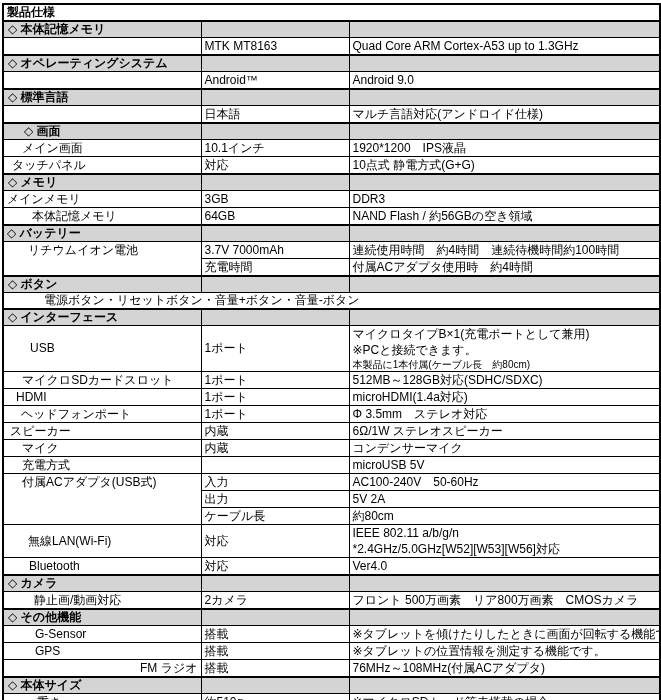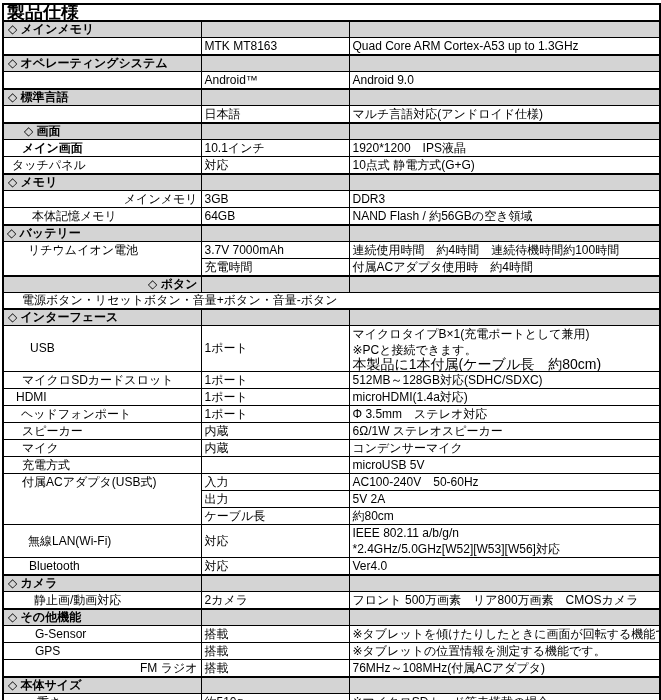--- a/index.html
+++ b/index.html
@@ -1,43 +1,43 @@
 <!DOCTYPE html>
 <html><head>
 <meta charset="utf-8">
 <style>
   html,body{margin:0;padding:0;background:#fff;}
   body{font-family:"Liberation Sans","DejaVu Sans",sans-serif;color:#000;}
   .wrap{padding:3px 0 0 2px;width:659px;}
   table{border-collapse:collapse;table-layout:fixed;width:657px;border:2px solid #000;}
   td{border:1px solid #000;padding:0 3px;font-size:12px;height:15px;vertical-align:middle;
      overflow:hidden;white-space:nowrap;line-height:15px;}
-  td.title-cell{font-weight:bold;border-bottom-width:2px;font-size:18px;}
+  td.title-cell{font-weight:bold;border-bottom-width:2px;font-size:12px;}
   tr.section-row td{background:#d4d4d4;border-top-width:2px;}
   tr.section-row td.sec-label{font-weight:bold;}
   td.rspan{vertical-align:top;padding-top:1px;}
   .line{line-height:16px;white-space:nowrap;}
-  .small-line{font-size:14px;line-height:13px;white-space:nowrap;}
+  .small-line{font-size:10px;line-height:13px;white-space:nowrap;}
 </style>
 </head>
 <body>
 
 <div class="wrap">
   <table>
     <colgroup>
       <col id="col1" style="width: 198px;">
         <col id="col2" style="width: 148px;">
         <col id="col3" style="width: 311px;">
     </colgroup>
     <tbody id="tbody">
         <tr>
           <td colspan="3" class="title-cell">製品仕様</td>
         </tr>
         <tr class="section-row">
-          <td class="sec-label" style="padding-left: 4px;">◇ メインメモリ</td>
+          <td class="sec-label" style="padding-left: 4px;">◇ 本体記憶メモリ</td>
           <td></td>
           <td></td>
         </tr>
         <tr>
           <td style="padding-left: 4px;"></td>
           <td>MTK MT8163</td>
           <td>
             <div class="line">Quad Core ARM Cortex-A53 up to 1.3GHz</div>
           </td>
         </tr>
@@ -64,40 +64,40 @@
           <td>
             <div class="line">マルチ言語対応(アンドロイド仕様)</div>
           </td>
         </tr>
         <tr class="section-row">
           <td class="sec-label" style="padding-left: 20px;">◇ 画面</td>
           <td></td>
           <td></td>
         </tr>
         <tr>
-          <td style="padding-left: 18px; font-weight: bold;">メイン画面</td>
+          <td style="padding-left: 18px;">メイン画面</td>
           <td>10.1インチ</td>
           <td>
             <div class="line">1920*1200　IPS液晶</div>
           </td>
         </tr>
         <tr>
           <td style="padding-left: 8px;">タッチパネル</td>
           <td>対応</td>
           <td>
             <div class="line">10点式 静電方式(G+G)</div>
           </td>
         </tr>
         <tr class="section-row">
           <td class="sec-label" style="padding-left: 4px;">◇ メモリ</td>
           <td></td>
           <td></td>
         </tr>
         <tr>
-          <td style=" text-align: right;">メインメモリ</td>
+          <td style="">メインメモリ</td>
           <td>3GB</td>
           <td>
             <div class="line">DDR3</div>
           </td>
         </tr>
         <tr>
           <td style="padding-left: 28px;">本体記憶メモリ</td>
           <td>64GB</td>
           <td>
             <div class="line">NAND Flash / 約56GBの空き領域</div>
@@ -115,26 +115,26 @@
             <div class="line">連続使用時間　約4時間　連続待機時間約100時間</div>
           </td>
         </tr>
         <tr>
           <td>充電時間</td>
           <td>
             <div class="line">付属ACアダプタ使用時　約4時間</div>
           </td>
         </tr>
         <tr class="section-row">
-          <td class="sec-label" style="padding-left: 4px; text-align: right;">◇ ボタン</td>
-          <td></td>
-          <td></td>
-        </tr>
-        <tr>
-          <td colspan="3" style="padding-left: 18px;">電源ボタン・リセットボタン・音量+ボタン・音量-ボタン</td>
+          <td class="sec-label" style="padding-left: 4px;">◇ ボタン</td>
+          <td></td>
+          <td></td>
+        </tr>
+        <tr>
+          <td colspan="3" style="padding-left: 40px;">電源ボタン・リセットボタン・音量+ボタン・音量-ボタン</td>
         </tr>
         <tr class="section-row">
           <td class="sec-label" style="padding-left: 4px;">◇ インターフェース</td>
           <td></td>
           <td></td>
         </tr>
         <tr>
           <td style="padding-left: 26px;">USB</td>
           <td>1ポート</td>
           <td>
@@ -158,21 +158,21 @@
           </td>
         </tr>
         <tr>
           <td style="padding-left: 17px;">ヘッドフォンポート</td>
           <td>1ポート</td>
           <td>
             <div class="line">Φ 3.5mm　ステレオ対応</div>
           </td>
         </tr>
         <tr>
-          <td style="padding-left: 18px;">スピーカー</td>
+          <td style="padding-left: 6px;">スピーカー</td>
           <td>内蔵</td>
           <td>
             <div class="line">6Ω/1W ステレオスピーカー</div>
           </td>
         </tr>
         <tr>
           <td style="padding-left: 18px;">マイク</td>
           <td>内蔵</td>
           <td>
             <div class="line">コンデンサーマイク</div>

